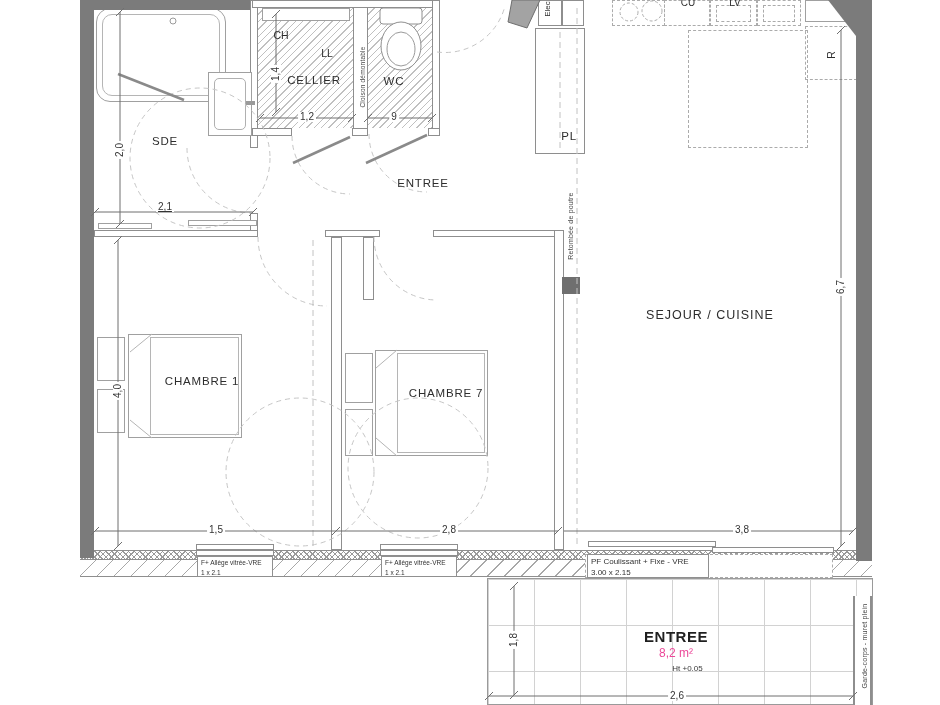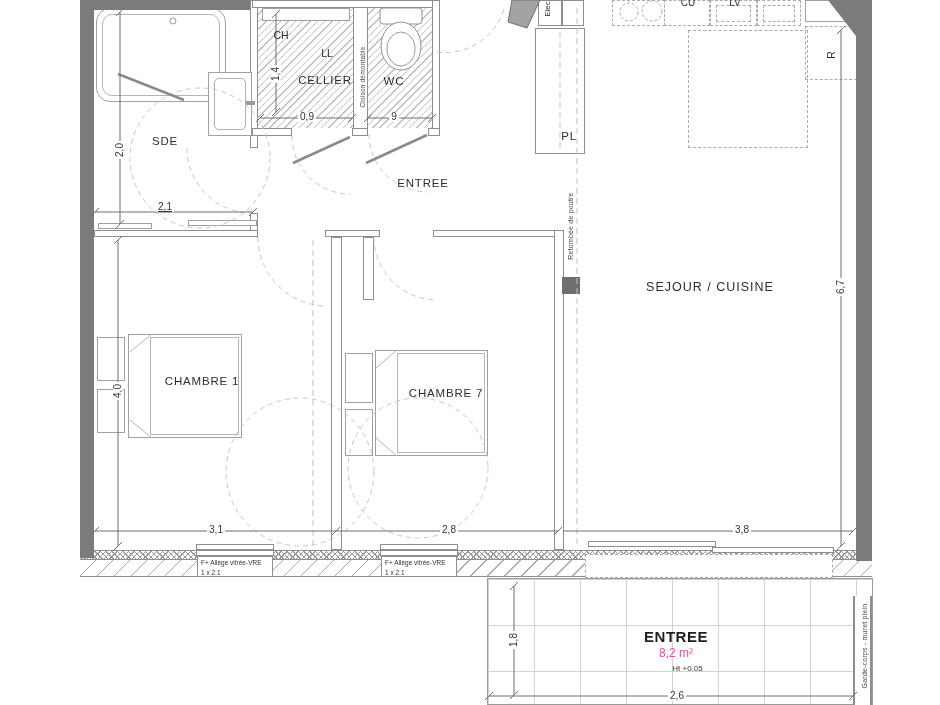--- a/index.html
+++ b/index.html
@@ -18,21 +18,21 @@
      background-image:repeating-linear-gradient(135deg,transparent 0 11px,#a8a8a8 11px 12px);}
   .balcony{position:absolute;left:487px;top:578px;width:386px;height:127px;
      border:1px solid #9a9a9a;box-sizing:border-box;background-color:#fff;
      background-image:repeating-linear-gradient(to right,#d2d2d2 0 1px,transparent 1px 46px),
                       repeating-linear-gradient(to bottom,#d2d2d2 0 1px,transparent 1px 46px);}
   .muret{position:absolute;left:853px;top:596px;width:19px;height:109px;background:#fff;
      border-left:2px solid #8e8e8e;border-right:2px solid #8e8e8e;box-sizing:border-box;}
   .lbl{position:absolute;transform:translate(-50%,-50%);color:#3a3a3a;white-space:nowrap;line-height:1;}
   .lbl.v{transform:translate(-50%,-50%) rotate(-90deg);}
   .room{font-size:11.5px;letter-spacing:.8px;color:#2d2d2d;}
-  .big{font-size:12.5px;letter-spacing:1px;}
+  .big{font-size:12.5px;letter-spacing:1px;margin-top:28px;}
   .app{font-size:10.5px;color:#2d2d2d;}
   .dim{font-size:10px;background:#fff;padding:0 2px;color:#333;}
   .tiny{font-size:7px;color:#474747;letter-spacing:.2px;}
   .bold15{font-size:15px;font-weight:bold;color:#1f1f1f;letter-spacing:.5px;}
   .m12{font-size:12px;color:#ec4899;}
   .m8{font-size:8px;color:#3a3a3a;padding-left:21px;}
   .wlabel{position:absolute;background:#fff;border:1px solid #909090;box-sizing:border-box;
      font-size:6.5px;line-height:1.5;padding:1px 3px;color:#333;}
   .wlabel .ln{display:block;}
   svg.overlay{position:absolute;left:0;top:0;}
@@ -63,20 +63,24 @@
   <div class="wi" style="left:712px;top:547px;width:122px;height:6px;"></div>
   <div class="dashedbox" style="left:585px;top:554px;width:248px;height:24px;background:#fff;"></div>
 
   <div class="wlabel" style="left:197px;top:556px;width:76px;height:21px;">
     <span class="ln">F+ Allège vitrée-VRE</span>
     <span class="ln">1 x 2.1</span>
   </div>
   <div class="wlabel" style="left:381px;top:556px;width:76px;height:21px;">
     <span class="ln">F+ Allège vitrée-VRE</span>
     <span class="ln">1 x 2.1</span>
+  </div>
+  <div class="wlabel" style="left:587px;top:554px;width:122px;height:24px;font-size:8px;line-height:1.4;">
+    <span class="ln">PF Coulissant + Fixe - VRE</span>
+    <span class="ln">3.00 x 2.15</span>
   </div>
 
   <div class="hatchroom" style="left:258px;top:8px;width:95px;height:120px;"></div>
   <div class="hatchroom" style="left:368px;top:8px;width:64px;height:120px;"></div>
   <div class="wi" style="left:353px;top:8px;width:15px;height:120px;border-top:none;border-bottom:none;"></div>
   <div class="furn" style="left:262px;top:8px;width:88px;height:13px;"></div>
 
   <div class="wi" style="left:250px;top:0;width:8px;height:148px;"></div>
   <div class="wi" style="left:250px;top:213px;width:8px;height:24px;"></div>
   <div class="wi" style="left:252px;top:0;width:188px;height:8px;"></div>
@@ -203,21 +207,21 @@
       <line x1="514" y1="586" x2="514" y2="695" class="dml"></line>
       <line x1="510" y1="590" x2="518" y2="582" class="dml"></line>
       <line x1="510" y1="699" x2="518" y2="691" class="dml"></line>
       <line x1="489" y1="696" x2="853" y2="696" class="dml"></line>
       <line x1="485" y1="700" x2="493" y2="692" class="dml"></line>
       <line x1="849" y1="700" x2="857" y2="692" class="dml"></line>
     </g>
   </svg>
 
   <span class="lbl room" style="left:165px;top:142px;">SDE</span>
-  <span class="lbl room" style="left:306px;top:81px;margin-left:19px;">CELLIER</span>
+  <span class="lbl room" style="left:295px;top:81px;margin-left:19px;">CELLIER</span>
   <span class="lbl room" style="left:394px;top:82px;">WC</span>
   <span class="lbl room" style="left:423px;top:184px;">ENTREE</span>
   <span class="lbl room" style="left:569px;top:137px;">PL</span>
   <span class="lbl room big" style="left:710px;top:287px;">SEJOUR / CUISINE</span>
   <span class="lbl room" style="left:202px;top:382px;">CHAMBRE 1</span>
   <span class="lbl room" style="left:446px;top:394px;">CHAMBRE 7</span>
   <span class="lbl bold15" style="left:676px;top:636px;">ENTREE</span>
   <span class="lbl m12" style="left:676px;top:653px;">8,2 m²</span>
   <span class="lbl m8" style="left:677px;top:669px;">Ht +0.05</span>
 
@@ -228,23 +232,23 @@
   <span class="lbl app" style="left:735px;top:3px;font-size:10px;">LV</span>
   <span class="lbl app v" style="left:831px;top:55px;">R</span>
 
   <span class="lbl tiny v" style="left:363px;top:77px;font-size:6.5px;">Cloison démontable</span>
   <span class="lbl tiny v" style="left:570px;top:226px;">Retombée de poutre</span>
   <span class="lbl tiny v" style="left:864px;top:646px;">Garde-corps - muret plein</span>
 
   <span class="lbl dim v" style="left:120px;top:150px;">2,0</span>
   <span class="lbl dim" style="left:165px;top:207px;text-decoration:underline;">2,1</span>
   <span class="lbl dim v" style="left:276px;top:74px;">1,4</span>
-  <span class="lbl dim" style="left:307px;top:117px;">0,9</span>
+  <span class="lbl dim" style="left:307px;top:117px;">1,2</span>
   <span class="lbl dim" style="left:394px;top:117px;">9</span>
   <span class="lbl dim v" style="left:118px;top:391px;">4,0</span>
-  <span class="lbl dim" style="left:216px;top:530px;">3,1</span>
+  <span class="lbl dim" style="left:216px;top:530px;">1,5</span>
   <span class="lbl dim" style="left:449px;top:530px;">2,8</span>
   <span class="lbl dim" style="left:742px;top:530px;">3,8</span>
   <span class="lbl dim v" style="left:841px;top:287px;">6,7</span>
   <span class="lbl dim v" style="left:514px;top:640px;">1,8</span>
   <span class="lbl dim" style="left:677px;top:696px;">2,6</span>
 
 </div>
 
 </body></html>

